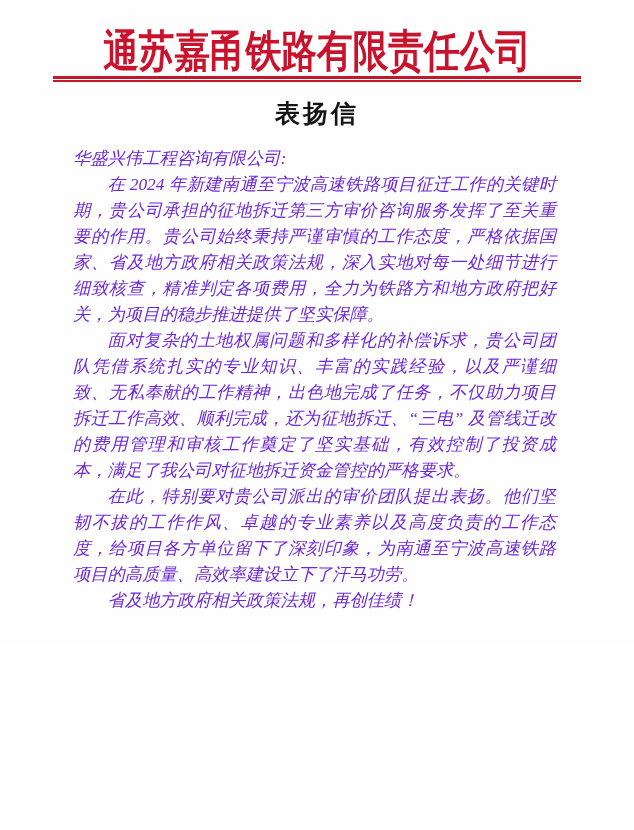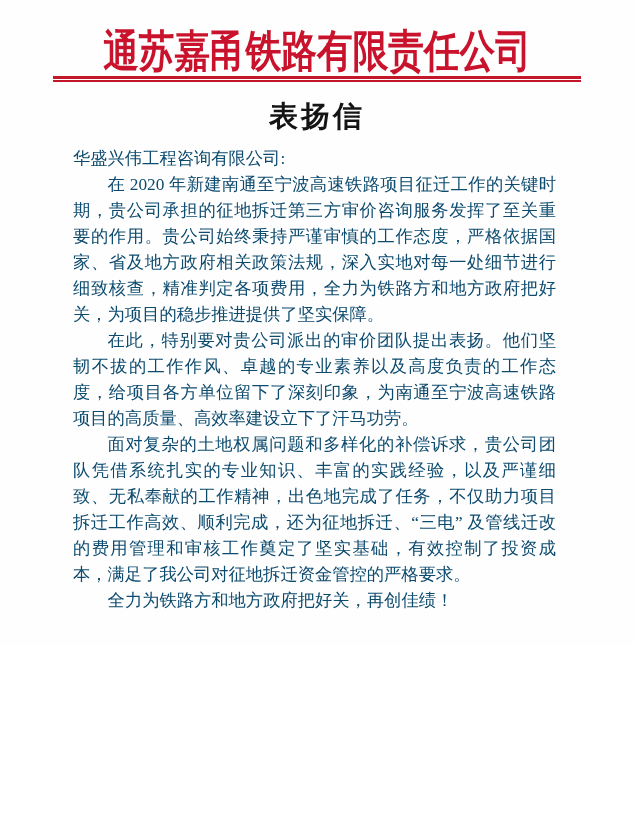--- a/index.html
+++ b/index.html
@@ -45,35 +45,36 @@
       #c31829 4px, #c31829 6px);
   }
   
   .doc-title {
     position: absolute;
     top: 97px;
     left: 0;
     width: 634px;
     margin: 0;
     text-align: center;
-    font-size: 29px;
+    font-size: 25px;
     font-weight: bold;
     color: #141414;
     letter-spacing: 3px;
   }
   
   .body-block {
     position: absolute;
     top: 146px;
     left: 73px;
     width: 483px;
     font-size: 17.3px;
     line-height: 26px;
-    color: #0c4a6e;
+    color: #6d28d9;
     text-align: justify;
+    font-style: italic;
   }
   .body-block p {
     margin: 0;
     padding: 0;
   }
   .salutation { text-indent: 0; }
   .para { text-indent: 2em; }
   
   .signature {
     position: absolute;
@@ -122,24 +123,24 @@
   <div class="letterhead">
     <span class="letterhead-text">通苏嘉甬铁路有限责任公司</span>
   </div>
 
   <div class="red-rule"></div>
 
   <h1 class="doc-title">表扬信</h1>
 
   <div class="body-block">
     <p class="salutation">华盛兴伟工程咨询有限公司:</p>
-    <p class="para">在 2020 年新建南通至宁波高速铁路项目征迁工作的关键时期，贵公司承担的征地拆迁第三方审价咨询服务发挥了至关重要的作用。贵公司始终秉持严谨审慎的工作态度，严格依据国家、省及地方政府相关政策法规，深入实地对每一处细节进行细致核查，精准判定各项费用，全力为铁路方和地方政府把好关，为项目的稳步推进提供了坚实保障。</p>
+    <p class="para">在 2024 年新建南通至宁波高速铁路项目征迁工作的关键时期，贵公司承担的征地拆迁第三方审价咨询服务发挥了至关重要的作用。贵公司始终秉持严谨审慎的工作态度，严格依据国家、省及地方政府相关政策法规，深入实地对每一处细节进行细致核查，精准判定各项费用，全力为铁路方和地方政府把好关，为项目的稳步推进提供了坚实保障。</p>
+    <p class="para">面对复杂的土地权属问题和多样化的补偿诉求，贵公司团队凭借系统扎实的专业知识、丰富的实践经验，以及严谨细致、无私奉献的工作精神，出色地完成了任务，不仅助力项目拆迁工作高效、顺利完成，还为征地拆迁、“三电” 及管线迁改的费用管理和审核工作奠定了坚实基础，有效控制了投资成本，满足了我公司对征地拆迁资金管控的严格要求。</p>
     <p class="para">在此，特别要对贵公司派出的审价团队提出表扬。他们坚韧不拔的工作作风、卓越的专业素养以及高度负责的工作态度，给项目各方单位留下了深刻印象，为南通至宁波高速铁路项目的高质量、高效率建设立下了汗马功劳。</p>
-    <p class="para">面对复杂的土地权属问题和多样化的补偿诉求，贵公司团队凭借系统扎实的专业知识、丰富的实践经验，以及严谨细致、无私奉献的工作精神，出色地完成了任务，不仅助力项目拆迁工作高效、顺利完成，还为征地拆迁、“三电” 及管线迁改的费用管理和审核工作奠定了坚实基础，有效控制了投资成本，满足了我公司对征地拆迁资金管控的严格要求。</p>
-    <p class="para">全力为铁路方和地方政府把好关，再创佳绩！</p>
+    <p class="para">省及地方政府相关政策法规，再创佳绩！</p>
   </div>
 
   <div class="signature">通苏嘉甬铁路有限责任公司</div>
 
   <div class="sign-date">2030 年 1 月 7 日</div>
 
   <svg class="seal" viewBox="0 0 136 136" xmlns="http://www.w3.org/2000/svg">
     <defs>
       <path id="sealTopArc" d="M 29.5 95 A 47 47 0 1 1 106.5 95" fill="none"></path>
       <path id="sealBottomArc" d="M 22.9 99.6 A 55 55 0 0 0 113.1 99.6" fill="none"></path>

